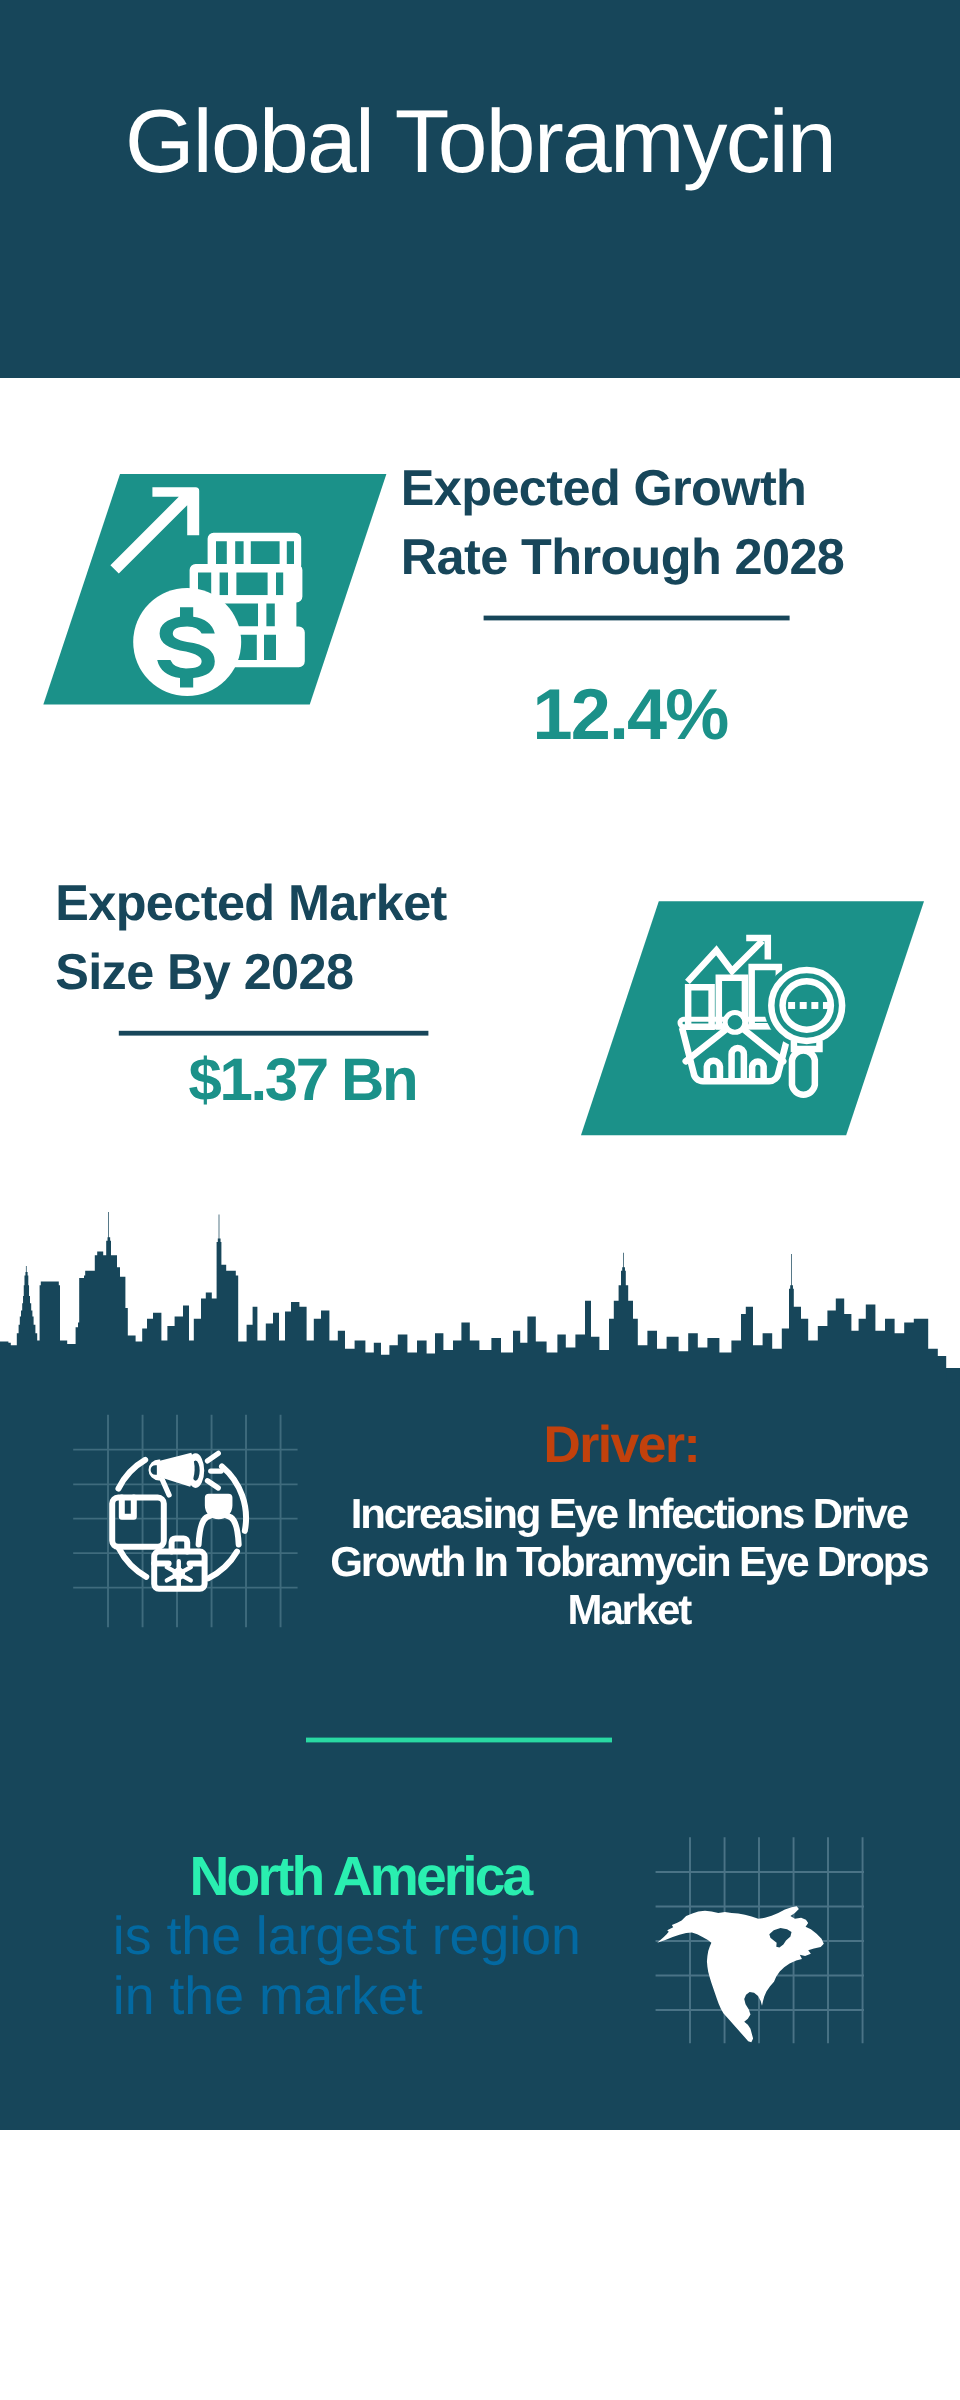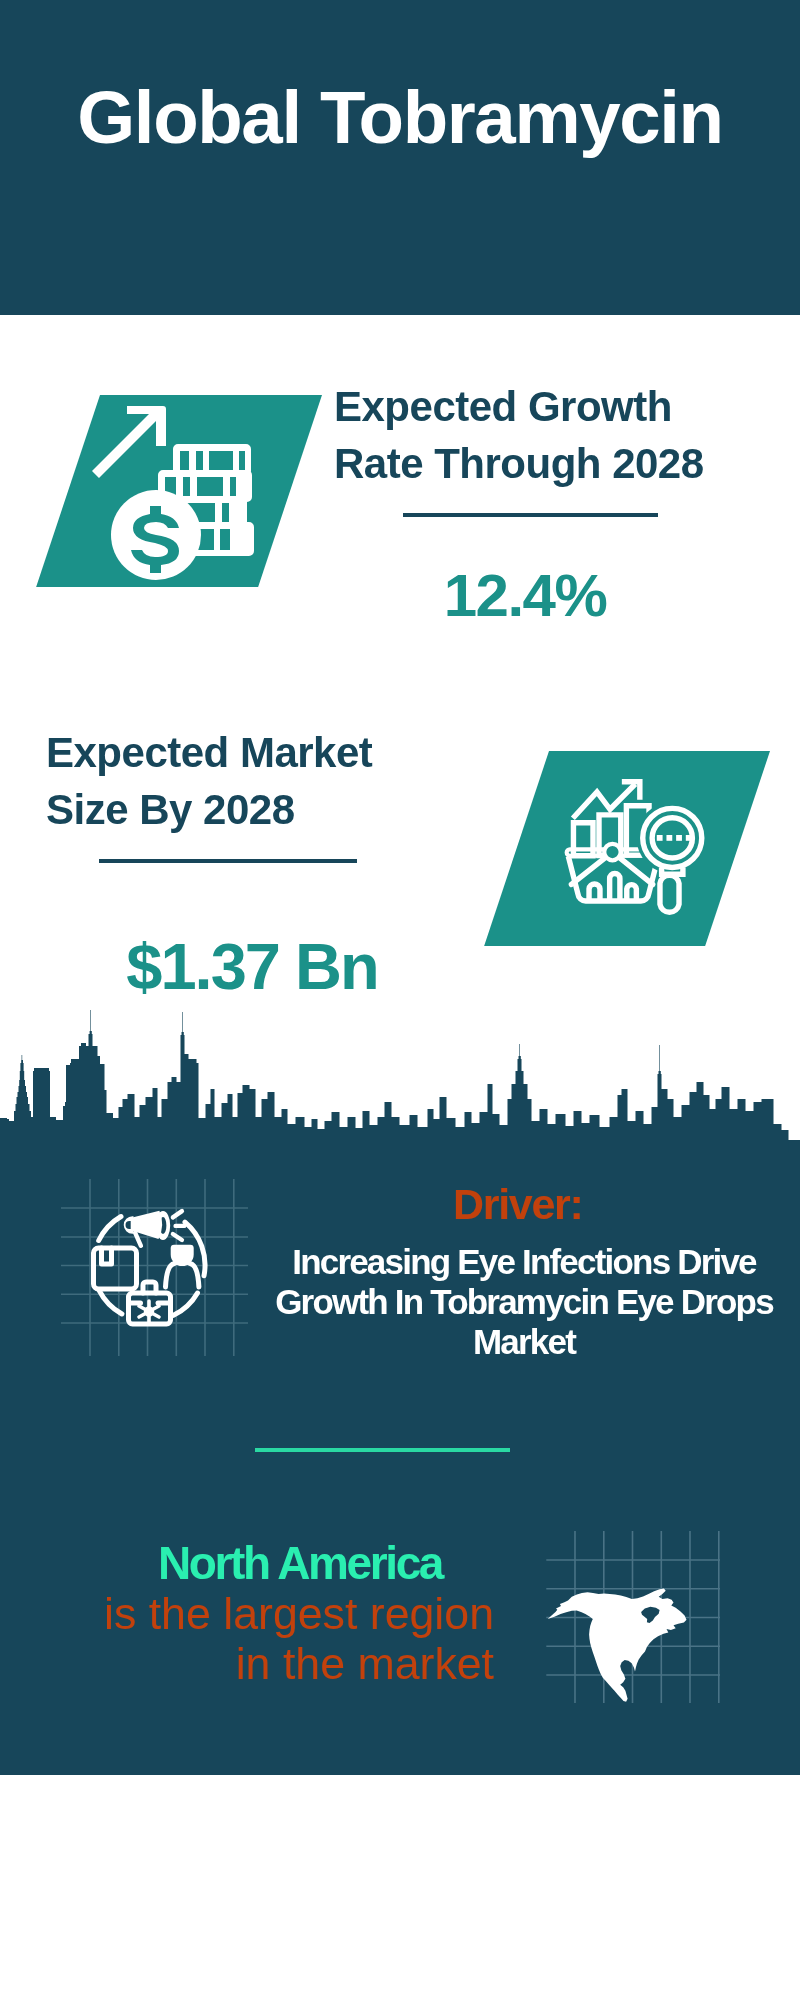--- a/index.html
+++ b/index.html
@@ -2,37 +2,37 @@
 <html><head>
 <meta charset="utf-8">
 <style>
   * { margin:0; padding:0; box-sizing:border-box; }
   html,body { width:800px; height:2000px; }
   body { font-family:"Liberation Sans", sans-serif; background:#ffffff; overflow:hidden; }
   .page { position:relative; width:800px; height:2000px; background:#fff; }
 
   .header { position:absolute; left:0; top:0; width:800px; height:315px; background:#17465a; }
   .title { position:absolute; left:0; top:78px; width:800px; text-align:center;
-    color:#fff; font-size:74.5px; line-height:79px; font-weight:bold; letter-spacing:-1.4px;}
+    color:#fff; font-size:74.5px; line-height:79px; font-weight:normal; letter-spacing:-1.4px;}
 
   .para { position:absolute; background:#1b9189; transform:skewX(-18.4deg); transform-origin:left top; }
   .icon { position:absolute; }
 
   .stat-head { position:absolute; color:#17465a; font-weight:bold; font-size:42px;
     line-height:57px; text-align:left; letter-spacing:-0.5px; }
   .rule { position:absolute; height:4px; background:#17465a; }
   .stat-val { position:absolute; color:#1b9189; font-weight:bold; text-align:center; }
 
   .midband { position:absolute; left:0; top:1140px; width:800px; height:635px; background:#17465a; }
   .skyline { position:absolute; left:0; top:1000px; width:800px; height:160px; }
   .driver-head { position:absolute; color:#c2410c; font-weight:bold; font-size:43px; line-height:43px; letter-spacing:-1.3px; }
   .driver-body { position:absolute; color:#fff; font-weight:bold; font-size:35px; line-height:39.8px; text-align:center; white-space:nowrap; letter-spacing:-1.8px; }
   .mint-rule { position:absolute; height:4px; background:#2ad9a3; }
   .region-name { position:absolute; color:#2aefb0; font-weight:bold; text-align:center; }
-  .region-text { position:absolute; color:#c2410c; text-align:right; }
+  .region-text { position:absolute; color:#0369a1; text-align:left; }
 
 </style>
 </head>
 <body>
 
 <div class="page">
 
   <div class="header">
     <div class="title">
       <span>Global Tobramycin</span><br>
@@ -60,21 +60,21 @@
 
   <div class="midband"></div>
   <svg class="skyline" viewBox="0 0 800 1175" preserveAspectRatio="none" style="position:absolute;left:0;top:0;width:800px;height:1175px;overflow:visible">
     <path fill="#17465a" d="M0,1175 L0,1118 L7,1118 L7,1119 L9,1119 L9,1121 L14,1121 L14,1121 L14,1111 L15.5,1111 L15.5,1104 L16.5,1104 L16.5,1097 L17.5,1097 L17.5,1092 L18.5,1092 L18.5,1086 L19.2,1086 L19.2,1080 L19.8,1080 L19.8,1071 L20.4,1071 L20.4,1063 L21.2,1063 L21.2,1060 L21.6,1060 L21.6,1055 L22.2,1055 L22.2,1060 L23,1060 L23,1063 L23.6,1063 L23.6,1071 L24.2,1071 L24.2,1080 L25,1080 L25,1086 L26,1086 L26,1092 L27,1092 L27,1097 L28,1097 L28,1104 L29.5,1104 L29.5,1111 L31,1111 L31,1117 L32,1117 L33,1117 L33,1071 L34,1071 L34,1068 L48,1068 L49,1068 L49,1071 L50,1071 L50,1117 L55,1117 L56,1117 L56,1120 L62,1120 L63,1120 L63,1106 L65,1106 L65,1102 L66,1102 L66,1065 L70,1065 L70,1063 L71,1063 L71,1059 L78,1059 L79,1059 L79,1046 L81,1046 L81,1043 L85,1043 L86,1043 L86,1046 L88,1046 L88.5,1046 L88.5,1034 L89.6,1034 L89.6,1031 L90.2,1031 L90.2,1010 L90.8,1010 L90.8,1031 L91.8,1031 L91.8,1034 L92.5,1034 L92.5,1046 L97,1046 L97.5,1046 L97.5,1056 L100,1056 L100,1056 L100,1064 L104,1064 L104.5,1064 L104.5,1090 L106,1090 L106.5,1090 L106.5,1113 L112,1113 L113,1113 L113,1118 L118,1118 L118.5,1118 L118.5,1107 L122,1107 L122.5,1107 L122.5,1099 L127,1099 L127.5,1099 L127.5,1094 L134,1094 L134.5,1094 L134.5,1117 L139,1117 L139.5,1117 L139.5,1105 L145,1105 L145.5,1105 L145.5,1097 L152,1097 L152.5,1097 L152.5,1088 L157,1088 L157.5,1088 L157.5,1117 L161,1117 L161.5,1117 L161.5,1099 L167,1099 L167.5,1099 L167.5,1082 L171,1082 L171.5,1082 L171.5,1077 L176,1077 L176.5,1077 L176.5,1082 L180,1082 L180.5,1082 L180.5,1035 L181.5,1035 L181.5,1032 L182.2,1032 L182.2,1012 L182.8,1012 L182.8,1032 L183.8,1032 L183.8,1035 L184.5,1035 L184.5,1054 L188,1054 L188.5,1054 L188.5,1059 L196,1059 L196.5,1059 L196.5,1063 L198,1063 L198.5,1063 L198.5,1118 L205,1118 L205.5,1118 L205.5,1104 L210,1104 L210.5,1104 L210.5,1089 L214,1089 L214.5,1089 L214.5,1117 L221,1117 L221.5,1117 L221.5,1103 L227,1103 L227.5,1103 L227.5,1094 L232,1094 L232.5,1094 L232.5,1117 L237,1117 L237.5,1117 L237.5,1093 L242,1093 L242.5,1093 L242.5,1085 L249,1085 L249.5,1085 L249.5,1089 L255,1089 L255.5,1089 L255.5,1117 L261,1117 L261.5,1117 L261.5,1099 L267,1099 L267.5,1099 L267.5,1092 L274,1092 L274.5,1092 L274.5,1117 L281,1117 L281.5,1117 L281.5,1109 L287,1109 L287.5,1109 L287.5,1124 L295,1124 L295.5,1124 L295.5,1117 L304,1117 L304.5,1117 L304.5,1127 L311,1127 L311.5,1127 L311.5,1119 L317,1119 L317.5,1119 L317.5,1129 L324,1129 L324.5,1129 L324.5,1121 L331,1121 L331.5,1121 L331.5,1112 L339,1112 L339.5,1112 L339.5,1127 L347,1127 L347.5,1127 L347.5,1117 L355,1117 L355.5,1117 L355.5,1128 L362,1128 L362.5,1128 L362.5,1111 L369,1111 L369.5,1111 L369.5,1125 L377,1125 L377.5,1125 L377.5,1117 L384,1117 L384.5,1117 L384.5,1102 L391,1102 L391.5,1102 L391.5,1117 L399,1117 L399.5,1117 L399.5,1125 L409,1125 L409.5,1125 L409.5,1115 L417,1115 L417.5,1115 L417.5,1127 L427,1127 L427.5,1127 L427.5,1109 L433,1109 L433.5,1109 L433.5,1119 L439,1119 L439.5,1119 L439.5,1097 L446,1097 L446.5,1097 L446.5,1118 L455,1118 L455.5,1118 L455.5,1127 L464,1127 L464.5,1127 L464.5,1112 L471,1112 L471.5,1112 L471.5,1123 L479,1123 L479.5,1123 L479.5,1112 L487,1112 L487.5,1112 L487.5,1084 L492,1084 L492.5,1084 L492.5,1114 L499,1114 L499.5,1114 L499.5,1125 L507,1125 L507.5,1125 L507.5,1099 L511,1099 L511.5,1099 L511.5,1084 L515,1084 L515.5,1084 L515.5,1071 L517,1071 L517.5,1071 L517.5,1059 L518.5,1059 L518.5,1056 L519.2,1056 L519.2,1044 L519.8,1044 L519.8,1056 L520.8,1056 L520.8,1059 L521.5,1059 L521.5,1071 L523,1071 L523.5,1071 L523.5,1084 L527,1084 L527.5,1084 L527.5,1099 L531,1099 L531.5,1099 L531.5,1121 L539,1121 L539.5,1121 L539.5,1109 L547,1109 L547.5,1109 L547.5,1124 L555,1124 L555.5,1124 L555.5,1114 L565,1114 L565.5,1114 L565.5,1126 L573,1126 L573.5,1126 L573.5,1111 L581,1111 L581.5,1111 L581.5,1123 L589,1123 L589.5,1123 L589.5,1115 L599,1115 L599.5,1115 L599.5,1127 L609,1127 L609.5,1127 L609.5,1117 L617,1117 L617.5,1117 L617.5,1095 L621,1095 L621.5,1095 L621.5,1089 L627,1089 L627.5,1089 L627.5,1121 L635,1121 L635.5,1121 L635.5,1111 L643,1111 L643.5,1111 L643.5,1124 L651,1124 L651.5,1124 L651.5,1107 L657,1107 L657.5,1107 L657.5,1074 L658.5,1074 L658.5,1071 L659.2,1071 L659.2,1045 L659.8,1045 L659.8,1071 L660.8,1071 L660.8,1074 L661.5,1074 L661.5,1089 L667,1089 L667.5,1089 L667.5,1099 L673,1099 L673.5,1099 L673.5,1117 L681,1117 L681.5,1117 L681.5,1105 L689,1105 L689.5,1105 L689.5,1092 L696,1092 L696.5,1092 L696.5,1082 L703,1082 L703.5,1082 L703.5,1095 L709,1095 L709.5,1095 L709.5,1109 L715,1109 L715.5,1109 L715.5,1099 L721,1099 L721.5,1099 L721.5,1087 L729,1087 L729.5,1087 L729.5,1109 L737,1109 L737.5,1109 L737.5,1099 L745,1099 L745.5,1099 L745.5,1111 L753,1111 L753.5,1111 L753.5,1102 L761,1102 L761.5,1102 L761.5,1099 L773,1099 L773.5,1099 L773.5,1124 L781,1124 L781.5,1124 L781.5,1130 L788,1130 L788.5,1130 L788.5,1152 L800,1152 L800,1152 L800,1175 Z"></path>
   </svg>
 
   <div class="stat-head" style="left:46px;top:724px;width:410px">
     <span>Expected Market</span><br><span>Size By 2028</span>
   </div>
   <div class="rule" style="left:99px;top:859px;width:258px"></div>
-  <div class="stat-val" style="left:57px;top:927px;width:390px;font-size:65px;line-height:80px;letter-spacing:-2px">$1.37 Bn</div>
+  <div class="stat-val" style="left:57px;top:860px;width:390px;font-size:50px;line-height:80px;letter-spacing:-2px">$1.37 Bn</div>
   <div class="para" style="left:549px;top:751px;width:221px;height:195px"></div>
 
   <svg class="icon" style="left:560px;top:775px;width:150px;height:150px" viewBox="0 0 155 155">
     <defs>
       <mask id="mg-mask">
         <rect x="0" y="0" width="155" height="155" fill="#fff"></rect>
         <circle cx="116" cy="65" r="37" fill="#000"></circle>
         <rect x="101" y="96" width="26" height="52" rx="13" fill="#000"></rect>
       </mask>
     </defs>

